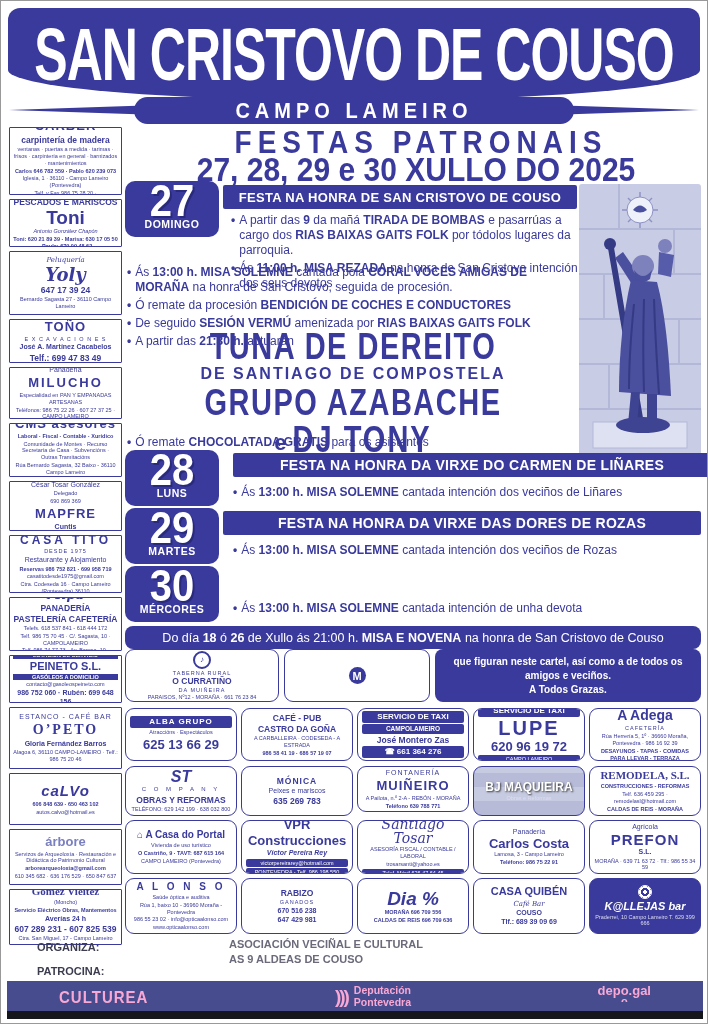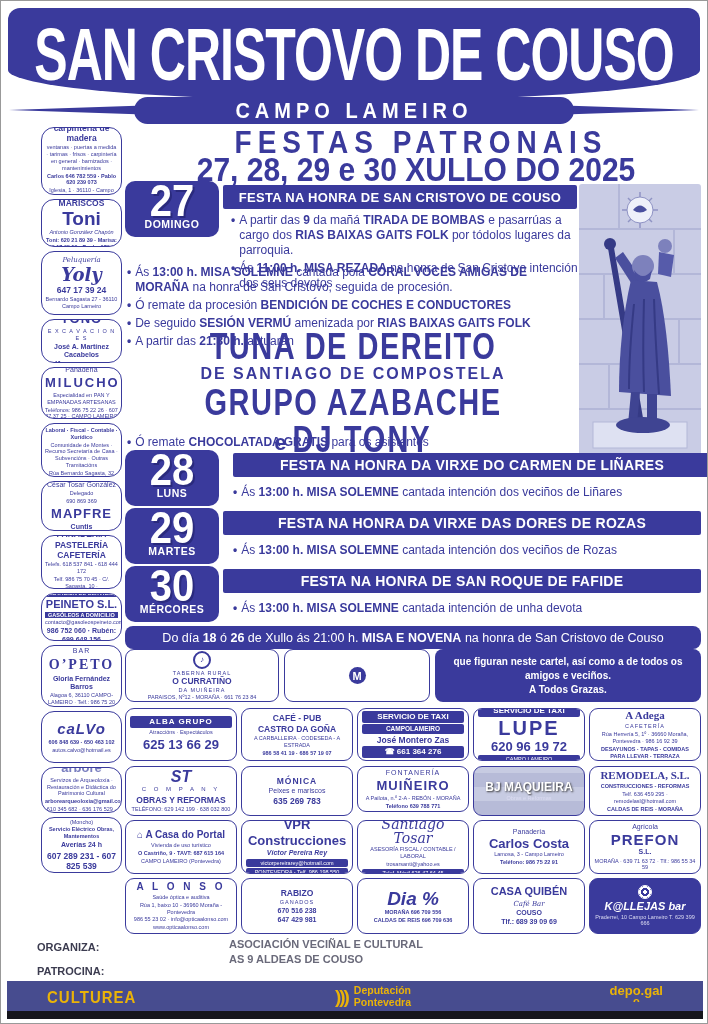--- a/index.html
+++ b/index.html
@@ -41,22 +41,22 @@
   .act4{display:flex;align-items:baseline;justify-content:center;gap:6px;margin-top:4px;}
   .act4 .pre{font-size:22px;font-weight:900;}
   .act4 .nm{font-size:29px;font-weight:900;letter-spacing:2px;transform:scaleY(1.25);white-space:nowrap;}
   .novena{position:absolute;left:124px;top:625px;width:576px;height:23px;background:var(--blue);color:#fff;
     border-radius:8px;display:flex;align-items:center;justify-content:center;font-size:12.5px;white-space:nowrap;}
   .novena span{white-space:pre;}
   .statue{position:absolute;left:578px;top:183px;width:122px;height:272px;border-radius:3px;overflow:hidden;}
 
   
   .sidebar{position:absolute;left:8px;top:126px;width:113px;display:flex;flex-direction:column;gap:4px;}
-  .card{background:#fff;border:1.5px solid var(--blue);border-radius:13px;padding:2px 3px;overflow:hidden;
-    display:flex;flex-direction:column;align-items:center;justify-content:center;text-align:center;gap:1px;margin-left:32px;}
+  .card{background:#fff;border:1.5px solid var(--blue);border-radius:1px;padding:2px 3px;overflow:hidden;
+    display:flex;flex-direction:column;align-items:center;justify-content:center;text-align:center;gap:1px;}
   .cell{position:absolute;background:#fff;border:1.5px solid var(--blue);border-radius:9px;padding:2px 4px;overflow:hidden;
     display:flex;flex-direction:column;align-items:center;justify-content:center;text-align:center;gap:1px;}
   .ln{color:var(--blue);width:100%;line-height:1.2;}
   .xs{font-size:5.5px;line-height:1.25;}
   .sm{font-size:7px;}
   .md{font-size:8.5px;font-weight:bold;}
   .bold{font-weight:bold;}
   .sp{letter-spacing:1px;}
   .italic{font-style:italic;}
   .script{font-family:"DejaVu Serif",serif;font-style:italic;}
@@ -71,21 +71,21 @@
   .calvo-name{font-size:15px;font-weight:900;font-style:italic;letter-spacing:1px;}
   .arbore-name{font-size:13px;font-weight:bold;color:#7a7fc0;}
   .gomez-name{font-size:11px;font-weight:bold;font-family:"Liberation Serif",serif;}
   .peineto-name{font-size:11px;font-weight:900;}
   .wbar{background:var(--blue);color:#fff !important;font-weight:bold;font-size:8px;padding:1px 2px;border-radius:2px;}
   .wbar-sm{background:var(--blue);color:#fff !important;font-weight:bold;font-size:6.5px;padding:1px 2px;border-radius:2px;}
   .wbar-xs{background:var(--blue);color:#fff !important;font-size:5.5px;padding:1px 2px;border-radius:2px;}
   .wtag{background:var(--blue);color:#fff !important;font-size:5.5px;font-weight:bold;padding:0 2px;}
   .phone-lg{font-size:13px;font-weight:900;}
   .lupe{font-size:20px;font-weight:900;letter-spacing:2px;line-height:1;}
-  .adega-name{font-family:Liberation Serif, serif;font-weight:bold;font-size:11px;}
+  .adega-name{font-family:Liberation Sans, sans-serif;font-weight:bold;font-size:14px;}
   .st-logo{font-size:16px;font-weight:900;font-style:italic;line-height:1;}
   .st-sub{font-size:6px;letter-spacing:3px;}
   .muineiro-name{font-size:13px;font-weight:900;letter-spacing:1px;}
   .maquieira-name{font-size:12px;font-weight:900;color:#fff !important;text-shadow:1px 1px 2px #333;}
   .remodela-name{font-family:"Liberation Serif",serif;font-weight:bold;font-size:11px;}
   .portal-name{font-size:10px;font-weight:bold;}
   .vpr-logo{font-size:13px;font-weight:900;}
   .tosar-name{font-family:"DejaVu Serif",serif;font-style:italic;font-size:14px;line-height:1;}
   .costa-name{font-family:Liberation Sans, sans-serif;font-weight:bold;font-size:13px;line-height:1;}
   .prefon-name{font-size:15px;font-weight:900;letter-spacing:1px;line-height:1;}
@@ -103,21 +103,21 @@
   .dart{width:14px;height:14px;border-radius:50%;flex:0 0 auto;
     background:radial-gradient(circle,#fff 0 2px,var(--blue) 2px 4px,#fff 4px 6px,var(--blue) 6px 7px);border:1px solid #fff;}
   .comision{position:absolute;background:var(--blue);color:#fff;border-radius:8px;display:flex;flex-direction:column;
     align-items:center;justify-content:center;text-align:center;font-size:10px;font-weight:bold;line-height:1.4;padding:3px 8px;}
 
   
   .org-label{position:absolute;left:36px;top:940px;font-size:11px;font-weight:bold;color:#3c3c50;}
   .org-text{position:absolute;left:228px;top:936px;font-size:11px;font-weight:bold;color:#6a6a7a;line-height:1.35;}
   .pat-label{position:absolute;left:36px;top:964px;font-size:11px;font-weight:bold;color:#3c3c50;}
   .footer-bar{position:absolute;left:6px;top:980px;width:696px;height:30px;background:var(--footer);
-    display:flex;align-items:center;justify-content:space-between;padding:0 40px;color:#eab308;}
+    display:flex;align-items:center;justify-content:space-between;padding:0 52px;color:#f9a8d4;}
   .culturea{font-weight:900;font-size:15px;letter-spacing:1px;transform:scaleY(1.15);}
   .depu{display:flex;align-items:center;gap:6px;}
   .depu .icon{font-weight:900;font-size:19px;letter-spacing:-2px;line-height:1;}
   .depu .txt{font-size:10.5px;font-weight:bold;line-height:1.15;}
   .depogal{text-align:center;font-size:13px;font-weight:bold;line-height:.8;}
   .depogal .caret{font-size:11px;font-weight:900;}
   .strip{position:absolute;left:6px;top:1010px;width:696px;height:8px;background:#15151c;}
 </style>
 </head>
 <body>
@@ -175,20 +175,28 @@
         <div class="ln xs">Rúa Bernardo Sagasta, 32 Baixo - 36110 Campo Lameiro</div>
         <div class="ln xs">Tel. 986 75 03 17 · Móbil 698 128 393</div>
       </div>
     <div class="card" style="height:50px">
         <div class="ln sm">César Tosar González</div>
         <div class="ln xs">Delegado</div>
         <div class="ln xs">690 869 369</div>
         <div class="ln mapfre">MAPFRE</div>
         <div class="ln sm bold">Cuntis</div>
       </div>
+    <div class="card" style="height:58px">
+        <div class="ln casatito">CASA TITO</div>
+        <div class="ln xs sp">DESDE 1975</div>
+        <div class="ln sm">Restaurante y Alojamiento</div>
+        <div class="ln xs bold">Reservas 986 752 821 · 699 958 719</div>
+        <div class="ln xs">casatitodesde1975@gmail.com</div>
+        <div class="ln xs">Ctra. Codeseda 16 · Campo Lameiro (Pontevedra) 36110</div>
+      </div>
     <div class="card" style="height:54px">
         <div class="ln mipa">Mipa</div>
         <div class="ln md">PANADERÍA PASTELERÍA CAFETERÍA</div>
         <div class="ln xs">Telefs. 618 537 841 - 618 444 172</div>
         <div class="ln xs">Telf. 986 75 70 45 · C/. Sagasta, 10 · CAMPOLAMEIRO</div>
         <div class="ln xs">Telf. 986 74 77 73 · Av. Barosa, 10 · PONTEVEDRA</div>
       </div>
     <div class="card" style="height:48px">
         <div class="ln wtag">ESTACIÓN DE SERVICIO</div>
         <div class="ln peineto-name">PEINETO S.L.</div>
@@ -200,21 +208,21 @@
         <div class="ln sm sp">ESTANCO - CAFÉ BAR</div>
         <div class="ln opeto-name">O’PETO</div>
         <div class="ln sm bold">Gloria Fernández Barros</div>
         <div class="ln xs">Alagoa 6, 36110 CAMPO-LAMEIRO · Telf.: 986 75 20 46</div>
       </div>
     <div class="card" style="height:52px">
         <div class="ln calvo-name">caLVo</div>
         <div class="ln xs bold">606 848 639 · 650 463 102</div>
         <div class="ln xs">autos.calvo@hotmail.es</div>
       </div>
-    <div class="card" style="height:46px">
+    <div class="card" style="height:56px">
         <div class="ln arbore-name">árbore</div>
         <div class="ln xs">Servizos de Arqueoloxía · Restauración e Didáctica do Patrimonio Cultural</div>
         <div class="ln xs bold">arborearqueoloxia@gmail.com</div>
         <div class="ln xs">610 345 682 · 636 176 529 · 650 847 637</div>
       </div>
     <div class="card" style="height:56px">
         <div class="ln gomez-name">Gómez Vieitez</div>
         <div class="ln xs">(Moncho)</div>
         <div class="ln xs bold">Servicio Eléctrico Obras, Mantementos</div>
         <div class="ln sm bold">Averías 24 h</div>
@@ -338,21 +346,20 @@
     <div class="bullet">
         <span class="dot">•</span>
         <span><span>Ás </span><span class="b">13:00 h. MISA SOLEMNE</span><span> cantada intención dos veciños de Rozas</span></span>
       </div>
   </div>
 
   <div class="day-badge" style="top:565px">
     <div class="num">30</div>
     <div class="wd">MÉRCORES</div>
   </div>
-  <div class="sec-bar" style="left:222px;top:568px;width:478px">FESTA NA HONRA DE SAN ROQUE DE FAFIDE</div>
   <div class="bullets" style="left:232px;top:600px;width:460px">
     <div class="bullet">
         <span class="dot">•</span>
         <span><span>Ás </span><span class="b">13:00 h. MISA SOLEMNE</span><span> cantada intención de unha devota</span></span>
       </div>
   </div>
 
   <div class="novena">
     <span><span>Do día </span><span class="b">18</span><span> ó </span><span class="b">26</span><span> de Xullo ás 21:00 h. </span><span class="b">MISA E NOVENA</span><span> na honra de San Cristovo de Couso</span></span>
   </div>

